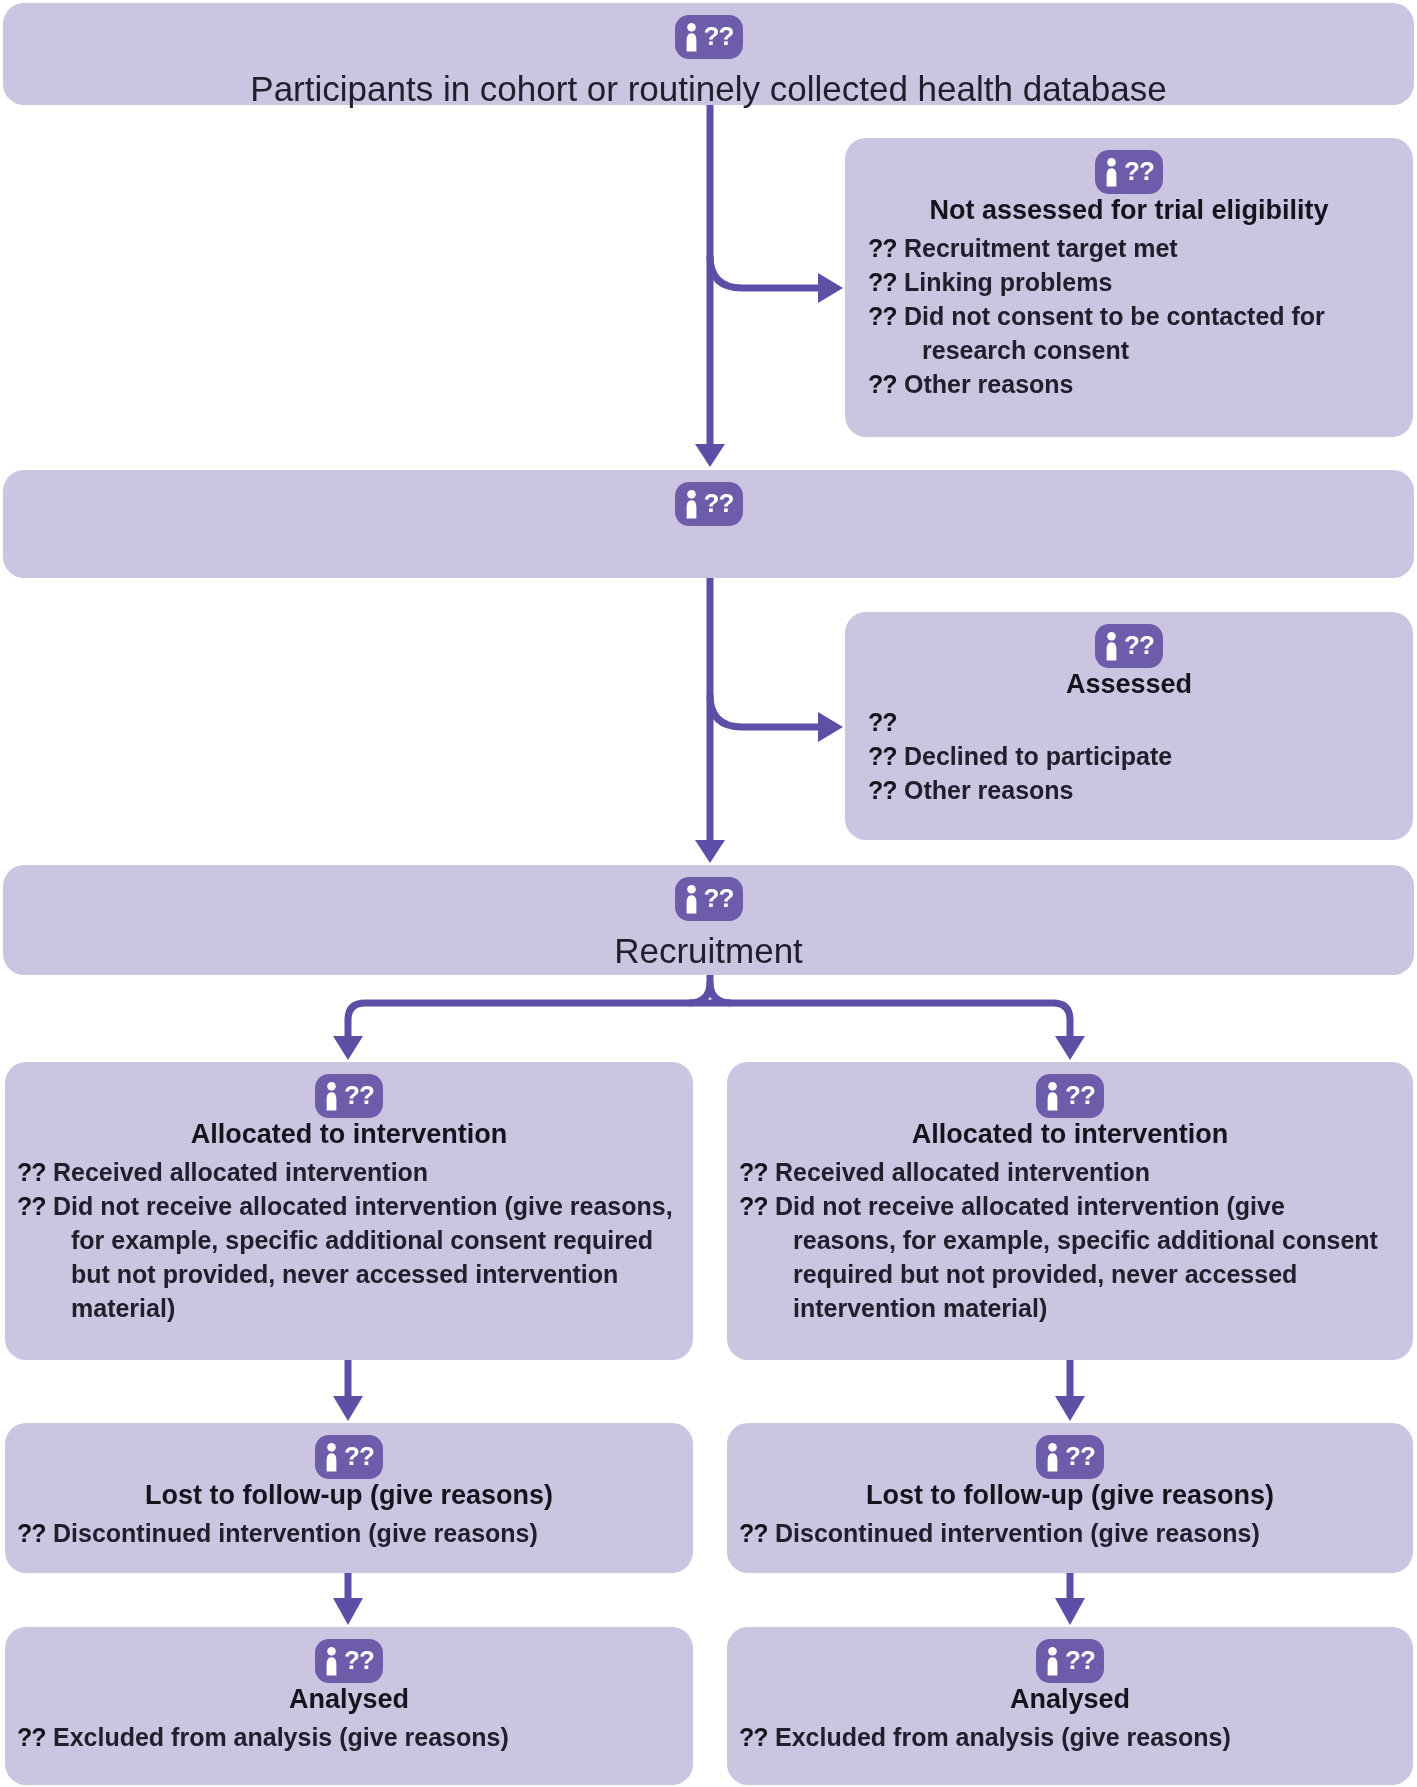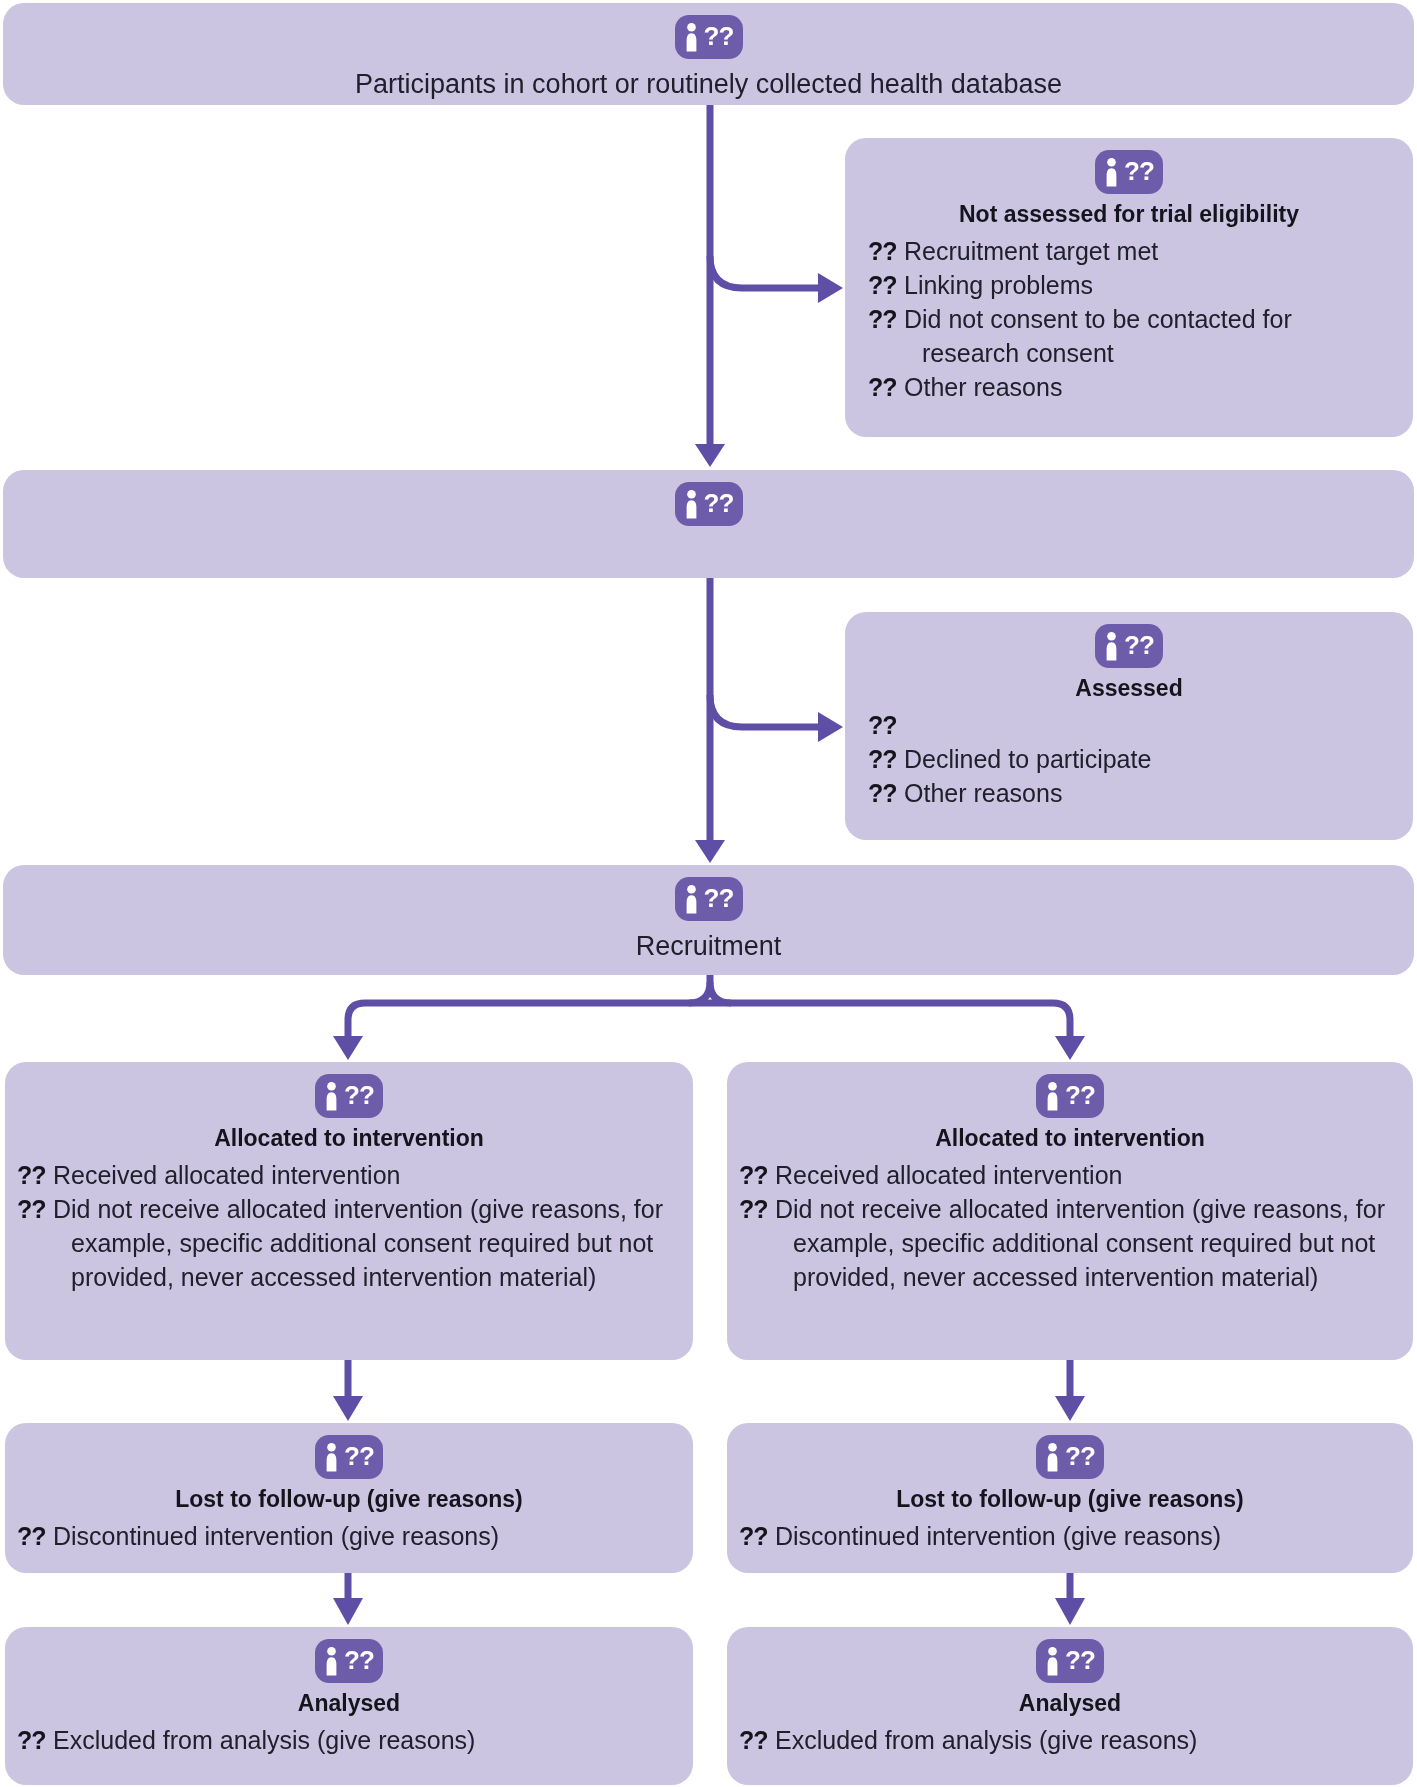--- a/index.html
+++ b/index.html
@@ -73,28 +73,27 @@
   .badge-q {
     font-weight: 700;
     font-size: 26px;
     letter-spacing: -1px;
     line-height: 1;
     padding-bottom: 2px;
   }
 
   .node-label {
     margin-top: 9px;
-    font-size: 27px;
+    font-size: 35px;
     color: var(--text);
     text-align: center;
     line-height: 1.2;
   }
   .node-title {
-    margin-top: 7px;
-    font-size: 23px;
+    font-size: 27px;
     font-weight: 700;
     color: var(--heading);
     text-align: center;
     line-height: 1.2;
   }
 
   .items {
     align-self: stretch;
     margin-top: 5px;
     display: flex;
@@ -114,20 +113,21 @@
   .qq {
     flex: 0 0 auto;
     min-width: 36px;
     font-weight: 700;
     letter-spacing: -1px;
     color: var(--heading);
   }
   .item-text {
     padding-left: 18px;
     text-indent: -18px;  
+    font-weight: bold;
   }
 </style>
 </head>
 <body>
 
 <div class="canvas">
 
   <svg class="connectors" width="1417" height="1787" viewBox="0 0 1417 1787">
 
     <path d="M710 105 V446"></path>

